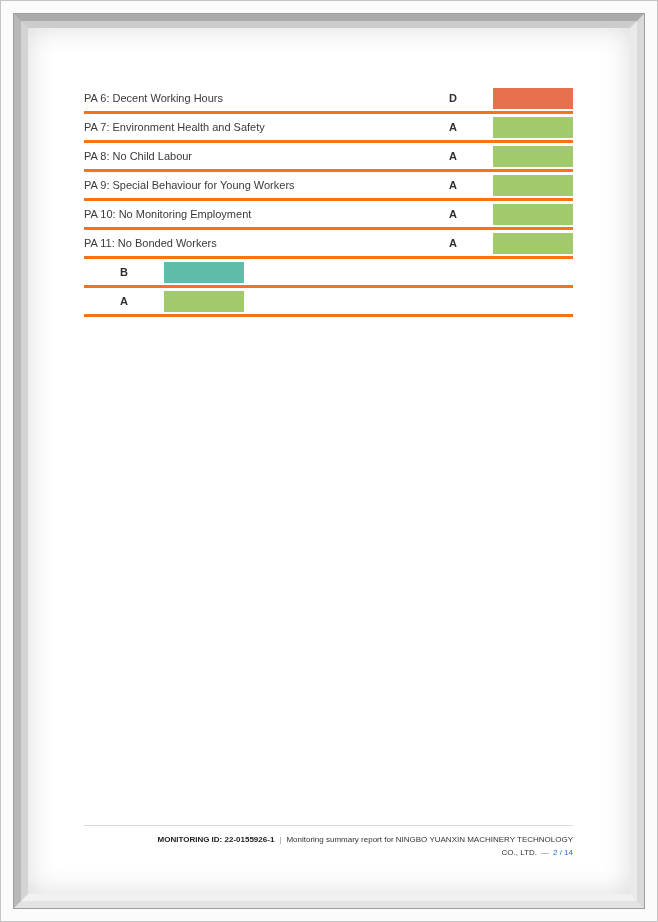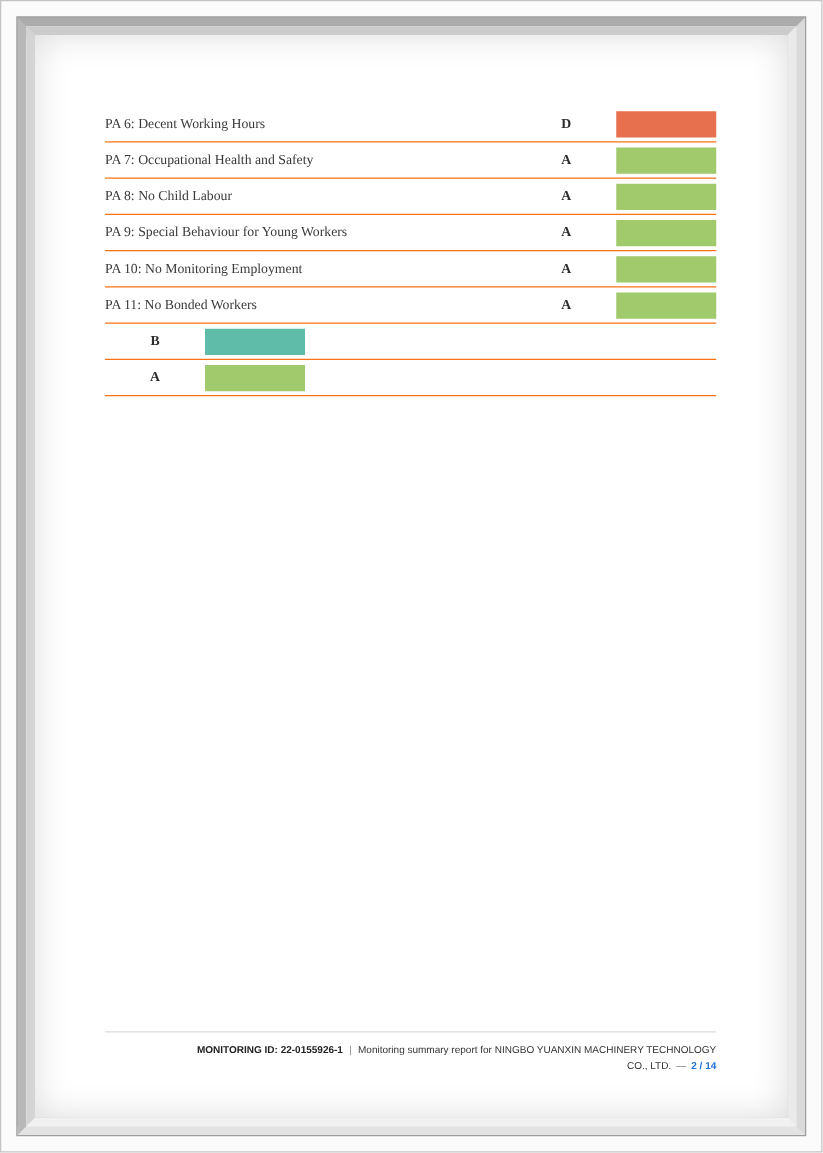--- a/index.html
+++ b/index.html
@@ -43,22 +43,21 @@
   
   .pa-table {
     position:absolute;
     left:56px; right:57px; top:57px;
   }
   .pa-row {
     display:flex;
     align-items:center;
     height:29px;
     box-sizing:border-box;
-    border-bottom:1px solid #f97316;
-    font-family:Liberation Serif, serif;
+    border-bottom:3px solid #f97316;
   }
   .pa-label {
     flex:1;
     font-size:11px;
     color:#3a3a3a;
   }
   .pa-grade {
     width:80px;
     text-align:center;
     font-size:11px;
@@ -78,40 +77,40 @@
     border-top:1px solid #dcdcdc;
     padding-top:7px;
     text-align:right;
     font-size:8px;
     line-height:13px;
     color:#333333;
   }
   .f-id   { font-weight:bold; color:#222222; }
   .f-sep  { color:#8d8d8d; margin:0 5px; }
   .f-dash { color:#7a7a7a; margin:0 4px; }
-  .f-page { font-weight:bold; }
+  .f-page { font-weight:normal; }
 </style>
 </head>
 <body>
 
 <div class="frame">
   <div class="bevel-outer">
     <div class="bevel-inner">
       <div class="page">
 
         <div class="pa-table">
 
           <div class="pa-row">
             <span class="pa-label">PA 6: Decent Working Hours</span>
             <span class="pa-grade">D</span>
             <span class="pa-bar" style="background: rgb(231, 112, 78);"></span>
           </div>
 
           <div class="pa-row">
-            <span class="pa-label">PA 7: Occupational Health and Safety</span>
+            <span class="pa-label">PA 7: Environment Health and Safety</span>
             <span class="pa-grade">A</span>
             <span class="pa-bar" style="background: rgb(160, 202, 107);"></span>
           </div>
 
           <div class="pa-row">
             <span class="pa-label">PA 8: No Child Labour</span>
             <span class="pa-grade">A</span>
             <span class="pa-bar" style="background: rgb(160, 202, 107);"></span>
           </div>
 

